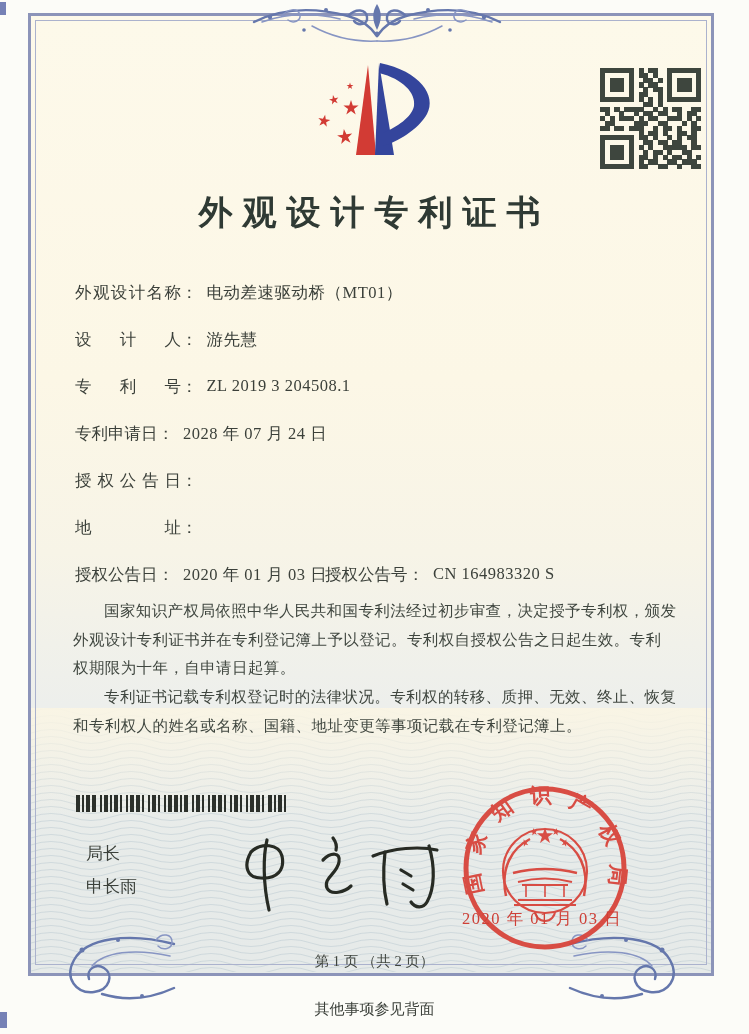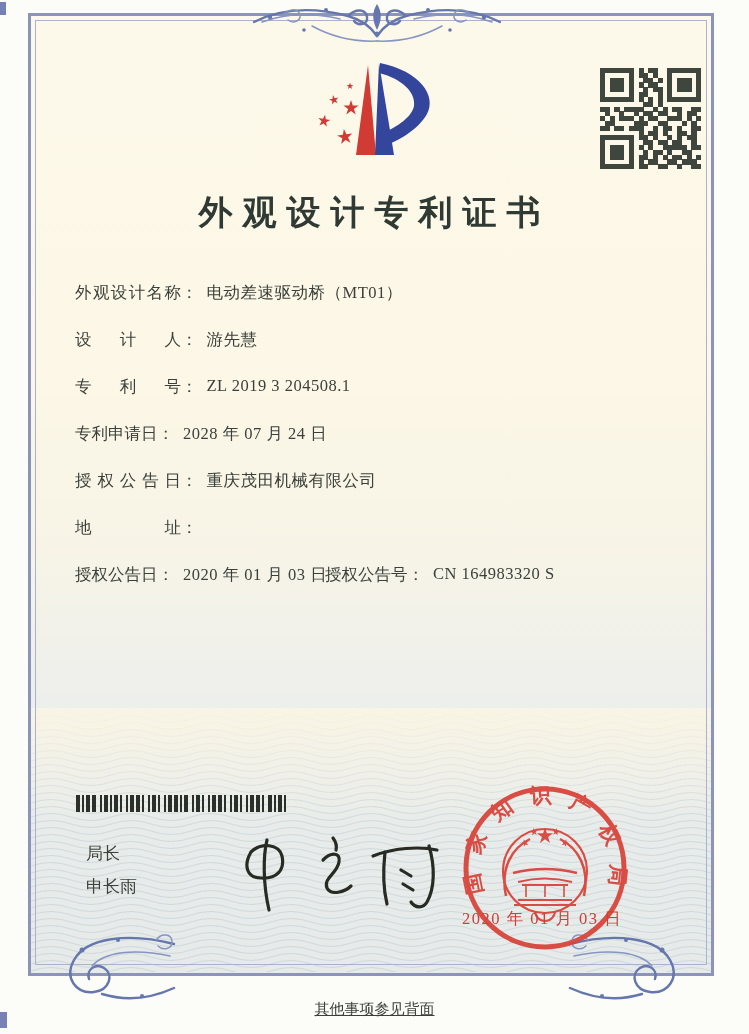--- a/index.html
+++ b/index.html
@@ -50,21 +50,21 @@
   .sigsvg{left:205px;top:822px;z-index:6;}
   .ink{stroke:#272b24;stroke-width:3.2;fill:none;stroke-linecap:round;stroke-linejoin:round;}
 
   .sealsvg{left:450px;top:776px;z-index:6;opacity:.95;}
   .seal-stroke{stroke:#d8453c;fill:none;}
   .seal-fill{fill:#d8453c;stroke:none;}
   .sealdate{left:462px;top:908px;width:220px;font-size:16.5px;letter-spacing:1.5px;
             color:#ce4037;z-index:7;white-space:nowrap;}
 
   .pageno{left:0;top:952px;width:749px;text-align:center;font-size:14.5px;color:#3f443e;z-index:6;}
-  .backnote{left:0;top:1000px;width:749px;text-align:center;font-size:15px;color:#3a3f39;z-index:6;text-decoration:underline;}
+  .backnote{left:0;top:1000px;width:749px;text-align:center;font-size:15px;color:#3a3f39;z-index:6;}
 
   .qr{left:600px;top:68px;width:101px;height:101px;z-index:6;position:absolute;}
   .qr b{position:absolute;background:#3e463e;}
 
   .edgebit{background:#4a58a0;opacity:.75;z-index:7;}
 </style>
 </head>
 <body>
 
 <div class="page">
@@ -434,38 +434,41 @@
       <span class="val">ZL 2019 3 204508.1</span>
     </div>
     <div class="frow">
       <span class="lab nat">专利申请日</span>
         <span class="colon">：</span>
       <span class="val">2028 年 07 月 24 日</span>
     </div>
     <div class="frow">
       <span class="lab">授权公告日</span>
         <span class="colon">：</span>
-      <span class="val">重庆茂田机械有限公司</span>
     </div>
     <div class="frow">
       <span class="lab">地址</span>
         <span class="colon">：</span>
     </div>
     <div class="frow">
       <span class="g1">
         <span class="lab nat">授权公告日</span>
           <span class="colon">：</span>
         <span class="val">2020 年 01 月 03 日</span>
       </span>
       <span class="lab nat">授权公告号</span>
         <span class="colon">：</span>
       <span class="val">CN 164983320 S</span>
     </div>
   </div>
 
+  <div class="abs paras">
+    <p>国家知识产权局依照中华人民共和国专利法经过初步审查，决定授予专利权，颁发外观设计专利证书并在专利登记簿上予以登记。专利权自授权公告之日起生效。专利权期限为十年，自申请日起算。</p>
+    <p>专利证书记载专利权登记时的法律状况。专利权的转移、质押、无效、终止、恢复和专利权人的姓名或名称、国籍、地址变更等事项记载在专利登记簿上。</p>
+  </div>
 
   <div id="barcode" class="abs barcode">
       <i class="b"></i>
       <i class="b"></i>
       <i class="s"></i>
       <i class="b"></i>
       <i class="s"></i>
       <i class="b"></i>
       <i class="b"></i>
       <i class="s"></i>
@@ -605,15 +608,16 @@
         <path d="M68,124 h54"></path>
         <path d="M64,129 h62"></path>
         <path d="M85,135 a10,10 0 0 0 20,0"></path>
         <path d="M56,120 C50,92 62,72 80,63" stroke-width="2.5"></path>
         <path d="M134,120 C140,92 128,72 110,63" stroke-width="2.5"></path>
       </g>
     </g>
   </svg>
   <div class="abs sealdate">2020 年 01 月 03 日</div>
 
+  <div class="abs pageno">第 1 页 （共 2 页）</div>
   <div class="abs backnote">其他事项参见背面</div>
 
 </div>
 
 </body></html>

